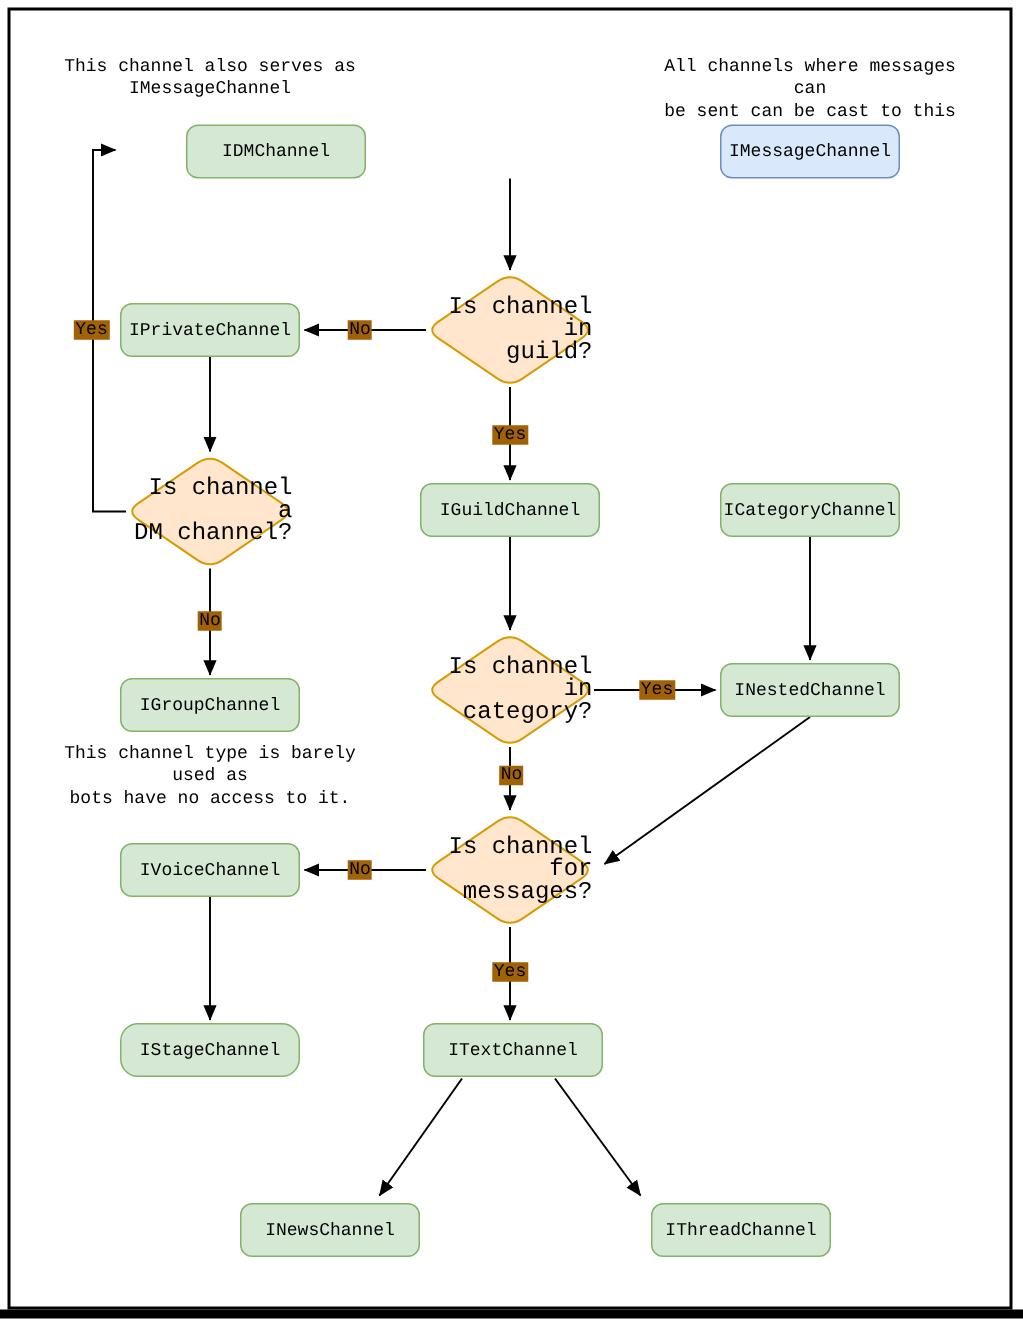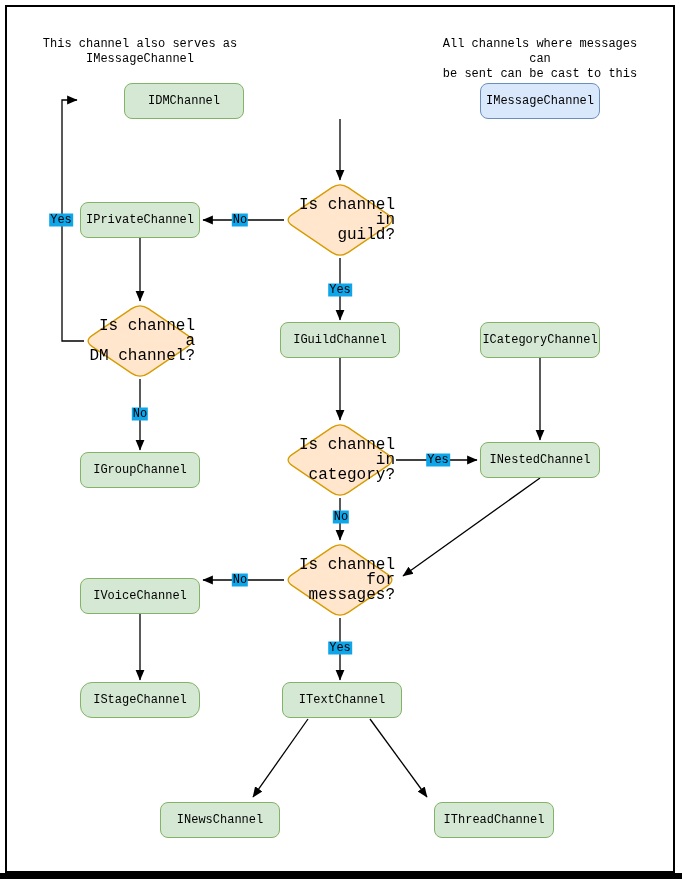--- a/index.html
+++ b/index.html
@@ -63,21 +63,21 @@
     width: 110px;
     transform: translate(-50%, -50%);
     text-align: right;
     font-size: 16px;
     line-height: 15px;
     white-space: pre-line;
   }
   .edge-label {
     position: absolute;
     transform: translate(-50%, -50%);
-    background: #0ea5e9;
+    background: #a16207;
     font-size: 12px;
     line-height: 13px;
     padding: 0 1px;
   }
   .note {
     position: absolute;
     width: 220px;
     text-align: center;
     font-size: 12px;
     line-height: 15px;
@@ -116,20 +116,22 @@
     <path class="diamond" d="M331.7,187.6 Q340,182 348.3,187.6 L387.7,214.4 Q396,220 387.7,225.6 L348.3,252.4 Q340,258 331.7,252.4 L292.3,225.6 Q284,220 292.3,214.4 Z"></path>
     <path class="diamond" d="M131.7,308.6 Q140,303 148.3,308.6 L187.7,335.4 Q196,341 187.7,346.6 L148.3,373.4 Q140,379 131.7,373.4 L92.3,346.6 Q84,341 92.3,335.4 Z"></path>
     <path class="diamond" d="M331.7,427.6 Q340,422 348.3,427.6 L387.7,454.4 Q396,460 387.7,465.6 L348.3,492.4 Q340,498 331.7,492.4 L292.3,465.6 Q284,460 292.3,454.4 Z"></path>
     <path class="diamond" d="M331.7,547.6 Q340,542 348.3,547.6 L387.7,574.4 Q396,580 387.7,585.6 L348.3,612.4 Q340,618 331.7,612.4 L292.3,585.6 Q284,580 292.3,574.4 Z"></path>
   </svg>
 
   <div class="note" style="left:30px; top:37px;">This channel also serves as
 IMessageChannel</div>
   <div class="note" style="left:430px; top:37px;">All channels where messages can
 be sent can be cast to this type.</div>
+  <div class="note" style="left:30px; top:495px;">This channel type is barely used as
+bots have no access to it.</div>
 
   <div class="node green" style="left:80px; top:83px;margin-left:44px;">
     <span>IDMChannel</span>
   </div>
   <div class="node blue" style="left:480px; top:83px;">
     <span>IMessageChannel</span>
   </div>
   <div class="node green" style="left:80px; top:202px;">
     <span>IPrivateChannel</span>
   </div>
@@ -138,21 +140,21 @@
   </div>
   <div class="node green" style="left:480px; top:322px;">
     <span>ICategoryChannel</span>
   </div>
   <div class="node green" style="left:80px; top:452px;">
     <span>IGroupChannel</span>
   </div>
   <div class="node green" style="left:480px; top:442px;">
     <span>INestedChannel</span>
   </div>
-  <div class="node green" style="left:80px; top:562px;margin-top:16px;">
+  <div class="node green" style="left:80px; top:562px;">
     <span>IVoiceChannel</span>
   </div>
   <div class="node green" style="left:80px; top:682px;border-radius:12px;">
     <span>IStageChannel</span>
   </div>
   <div class="node green" style="left:282px; top:682px;">
     <span>ITextChannel</span>
   </div>
   <div class="node green" style="left:160px; top:802px;">
     <span>INewsChannel</span>

